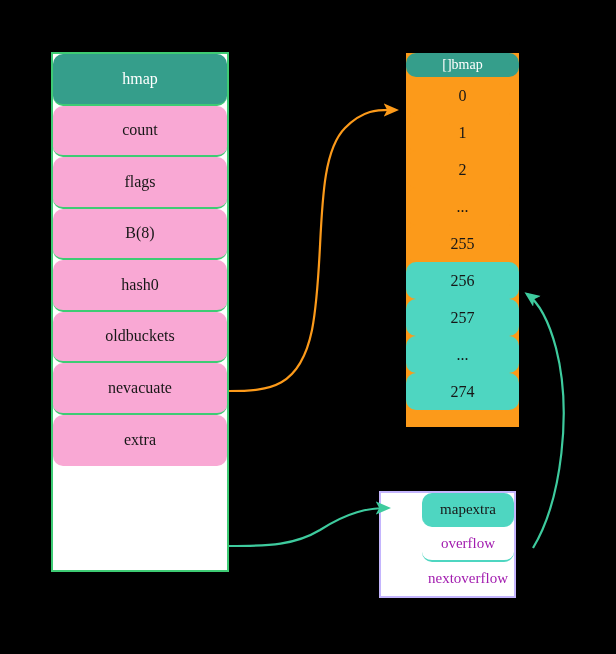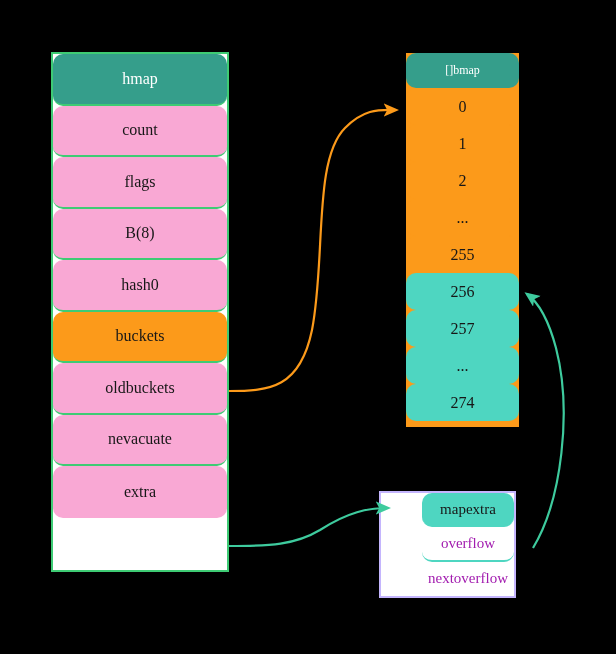--- a/index.html
+++ b/index.html
@@ -66,24 +66,24 @@
     width: 113px;
     height: 374px;
     background: #fc9a1a;
   }
   #bmap-table .row {
     width: 100%;
     font-size: 16px;
     color: #171717;
   }
   #bmap-table .row.header {
-    height: 35px;
+    height: 24px;
     background: #359e8b;
     color: #ffffff;
-    font-size: 12px;
+    font-size: 14px;
   }
   #bmap-table .row.main {
     height: 37px;
     background: #fc9a1a;
   }
   #bmap-table .row.ovf {
     height: 37px;
     background: #4ed6c1;
   }
 
@@ -126,21 +126,20 @@
 <body>
 
 <div id="canvas">
 
   <div class="box" id="hmap-table">
     <div class="row header">hmap</div>
     <div class="row">count</div>
     <div class="row">flags</div>
     <div class="row">B(8)</div>
     <div class="row">hash0</div>
-    <div class="row highlight">buckets</div>
     <div class="row">oldbuckets</div>
     <div class="row">nevacuate</div>
     <div class="row">extra</div>
   </div>
 
   <div class="box" id="bmap-table">
     <div class="row header">[]bmap</div>
     <div class="row main">0</div>
     <div class="row main">1</div>
     <div class="row main">2</div>

